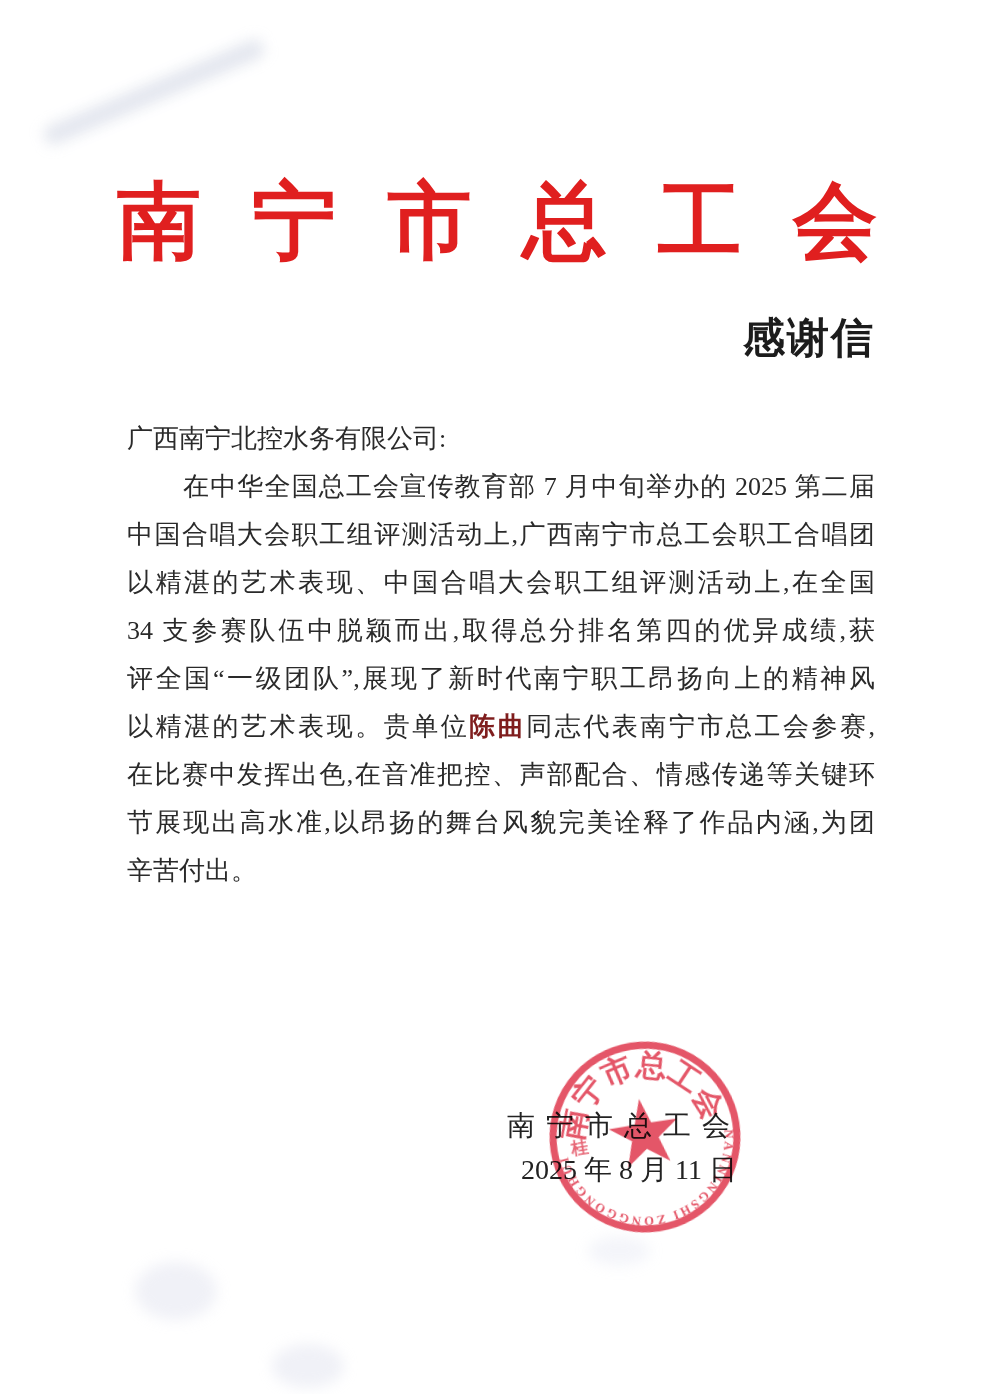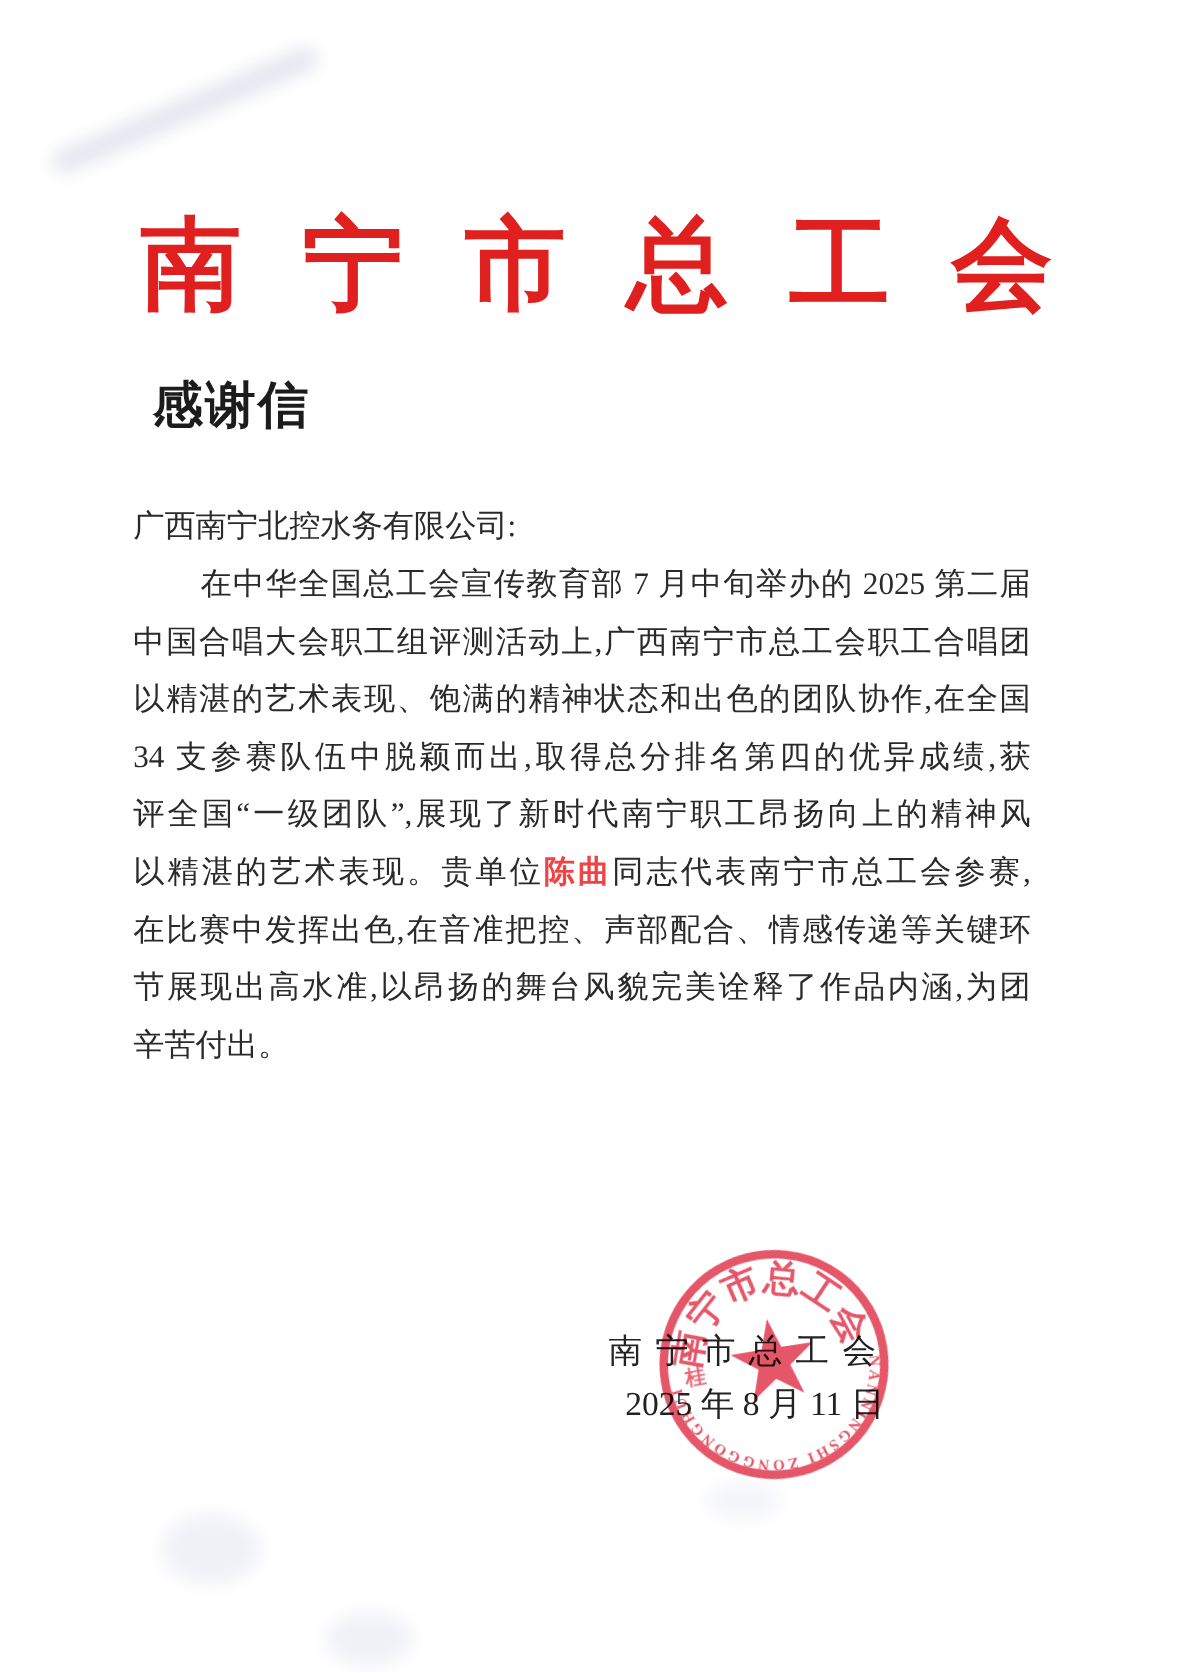--- a/index.html
+++ b/index.html
@@ -27,30 +27,30 @@
   .masthead {
     position:absolute; left:117px; top:176px; width:760px; height:92px;
     display:flex; justify-content:space-between; align-items:center;
     font-size:84px; font-weight:bold; color:#e01f1f; line-height:1;
   }
   .masthead span { display:block; }
 
   
   .doc-title {
     position:absolute; left:127px; top:310px; width:748px;
-    text-align:left; font-size:42px; font-weight:bold; color:#1c1c1c;
+    text-align:right; font-size:42px; font-weight:bold; color:#1c1c1c;
     letter-spacing:2px;
   }
 
   
-  .body-lines { position:absolute; left:111px; top:415px; width:748px; color:#2a2a2a; }
+  .body-lines { position:absolute; left:127px; top:415px; width:748px; color:#2a2a2a; }
   .bline { height:48px; line-height:48px; font-size:26px; }
   .bline.just { text-align:justify; text-align-last:justify; }
   .bline.ind  { padding-left:56px; }
-  .bd { font-weight:bold; color:#ef4444; }
+  .bd { font-weight:bold; color:#7f1d1d; }
 
   
   .sig-org {
     position:absolute; left:507px; top:1107px;
     font-size:28px; color:#222; word-spacing:4px; white-space:nowrap;
   }
   .sig-date {
     position:absolute; left:521px; top:1151px;
     font-size:28px; color:#222; white-space:nowrap;
   }
@@ -81,21 +81,21 @@
     <span>工</span>
     <span>会</span>
   </div>
 
   <div class="doc-title">感谢信</div>
 
   <div class="body-lines">
       <div class="bline"><span>广西南宁北控水务有限公司:</span></div>
       <div class="bline just ind"><span>在中华全国总工会宣传教育部 7 月中旬举办的 2025 第二届</span></div>
       <div class="bline just"><span>中国合唱大会职工组评测活动上,广西南宁市总工会职工合唱团</span></div>
-      <div class="bline just"><span>以精湛的艺术表现、饱满的精神状态和出色的团队协作,在全国</span></div>
+      <div class="bline just"><span>以精湛的艺术表现、中国合唱大会职工组评测活动上,在全国</span></div>
       <div class="bline just"><span>34 支参赛队伍中脱颖而出,取得总分排名第四的优异成绩,获</span></div>
       <div class="bline just"><span>评全国“一级团队”,展现了新时代南宁职工昂扬向上的精神风</span></div>
       <div class="bline just"><span>以精湛的艺术表现。贵单位</span><span class="bd">陈曲</span><span>同志代表南宁市总工会参赛,</span></div>
       <div class="bline just"><span>在比赛中发挥出色,在音准把控、声部配合、情感传递等关键环</span></div>
       <div class="bline just"><span>节展现出高水准,以昂扬的舞台风貌完美诠释了作品内涵,为团</span></div>
       <div class="bline"><span>辛苦付出。</span></div>
     </div>
 
   <div class="sig-org">南 宁 市 总 工 会</div>
   <div class="sig-date">2025 年 8 月 11 日</div>

